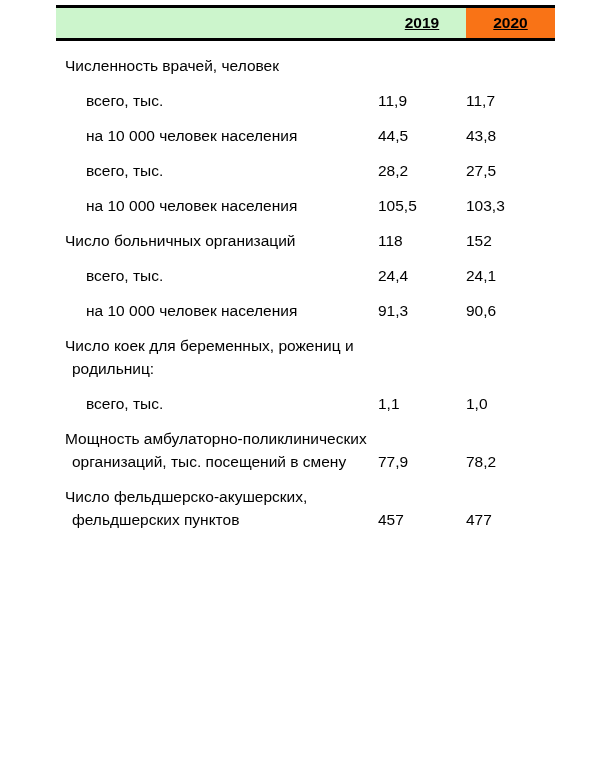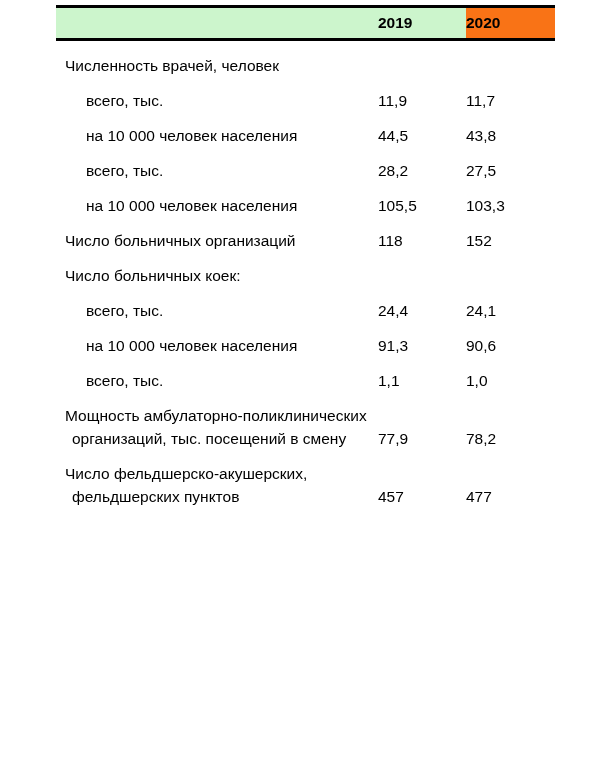--- a/index.html
+++ b/index.html
@@ -29,21 +29,22 @@
   col.c-label { width: 322px; }
   col.c-v1 { width: 88px; }
   col.c-v2 { width: 89px; }
   thead th {
     border-top: 3px solid #000000;
     border-bottom: 3px solid #4d7c0f;
     padding: 5px 0 5px 0;
     line-height: 20px;
     font-size: 15.5px;
     font-weight: bold;
-    text-align: left;
+    text-align: center;
+    text-decoration: underline;
   }
   tbody td {
     vertical-align: bottom;
     padding: 6px 0 6px 0;
     font-size: 15.5px;
     line-height: 23px;
   }
   tbody tr:first-child td { padding-top: 13px; }
   td.label {
     white-space: pre-line;
@@ -100,33 +101,34 @@
           <td class="label sub">на 10 000 человек населения</td>
           <td class="val">105,5</td>
           <td class="val">103,3</td>
         </tr>
         <tr>
           <td class="label group">Число больничных организаций</td>
           <td class="val">118</td>
           <td class="val">152</td>
         </tr>
         <tr>
-          <td class="label group">Число больничных коек:</td>
-          <td class="val"></td>
-          <td class="val"></td>
-        </tr>
-        <tr>
           <td class="label sub">всего, тыс.</td>
           <td class="val">24,4</td>
           <td class="val">24,1</td>
         </tr>
         <tr>
           <td class="label sub">на 10 000 человек населения</td>
           <td class="val">91,3</td>
           <td class="val">90,6</td>
+        </tr>
+        <tr>
+          <td class="label group">Число коек для беременных, рожениц и
+родильниц:</td>
+          <td class="val"></td>
+          <td class="val"></td>
         </tr>
         <tr>
           <td class="label sub">всего, тыс.</td>
           <td class="val">1,1</td>
           <td class="val">1,0</td>
         </tr>
         <tr>
           <td class="label group">Мощность амбулаторно-поликлинических
 организаций, тыс. посещений в смену</td>
           <td class="val">77,9</td>

